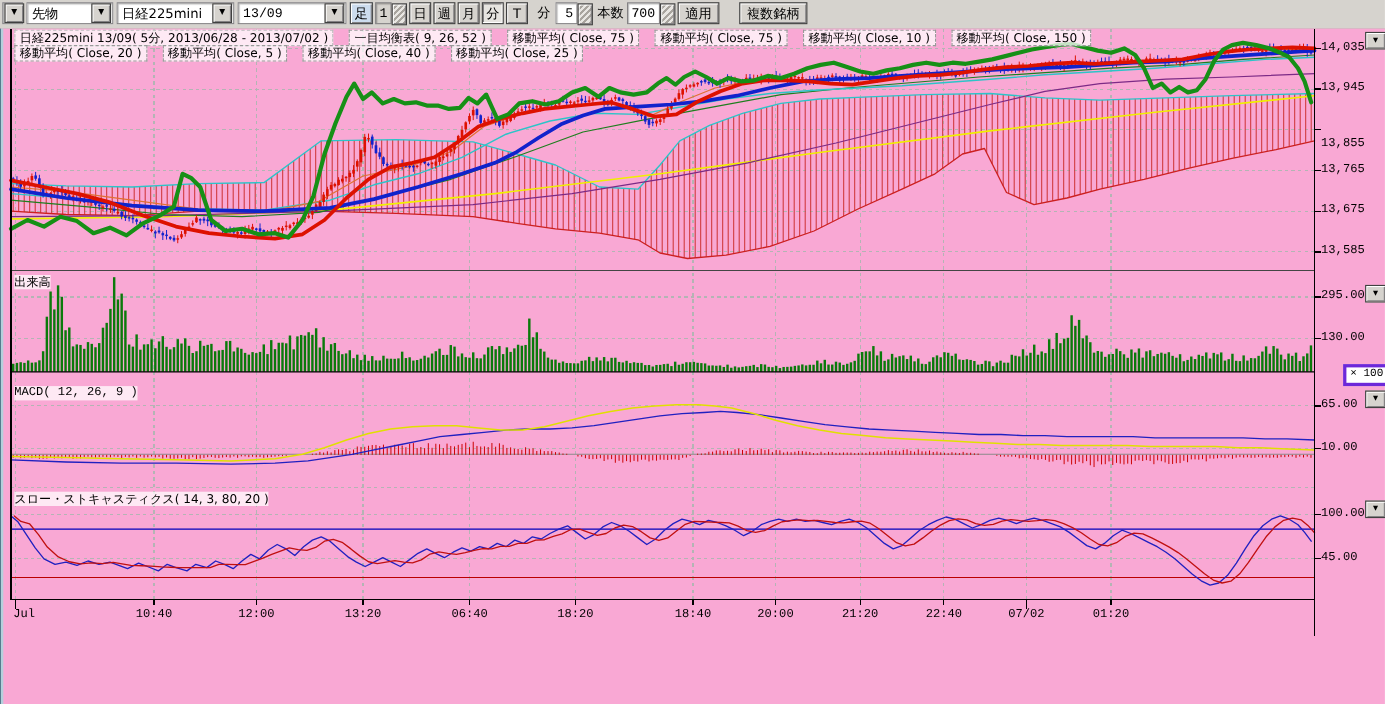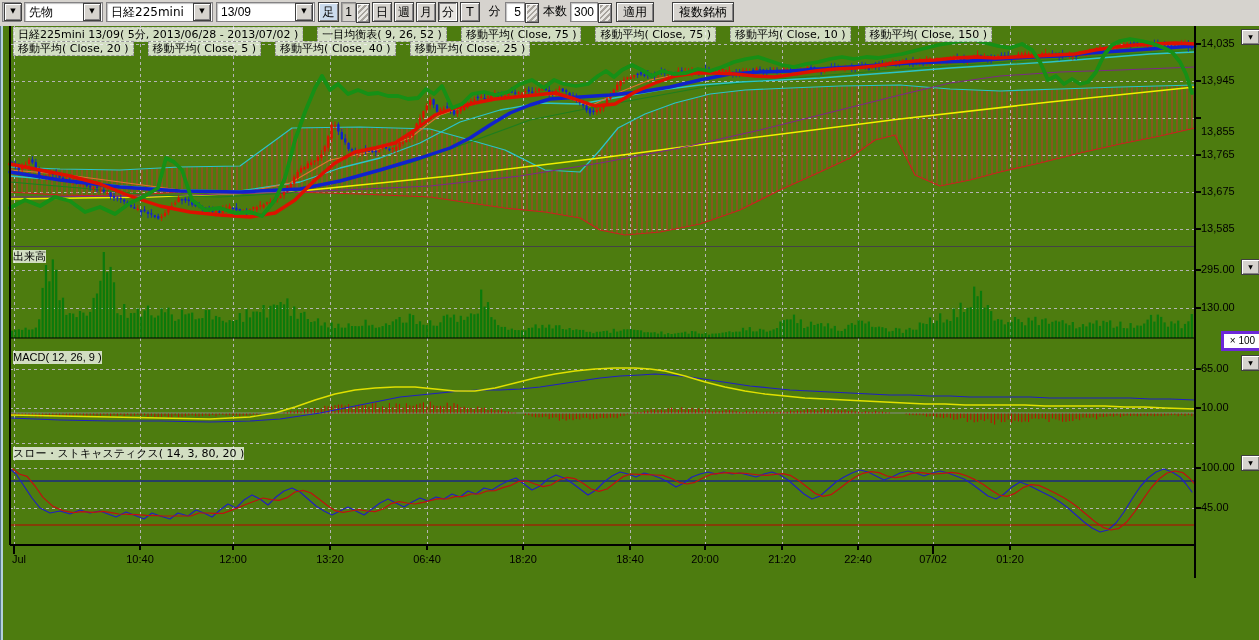--- a/index.html
+++ b/index.html
@@ -1,18 +1,18 @@
 <!DOCTYPE html>
 <html><head>
 <meta charset="utf-8">
 <style>
   html,body{margin:0;padding:0;background:#fff;}
   .app{position:relative;width:1259px;height:640px;background:#fff;overflow:hidden;
        font-family:"DejaVu Sans","Liberation Sans",sans-serif;color:#000;}
-  .num{font-family:Liberation Sans, sans-serif;}
+  .num{font-family:Liberation Mono, monospace;}
   
   .toolbar{position:absolute;left:0;top:0;width:1259px;height:26px;background:#d6d3ce;
            border-bottom:1px solid #a8a7a0;}
   .t-item{position:absolute;top:2px;height:20px;box-sizing:border-box;font-size:12px;line-height:18px;}
   .combo{background:#fff;border:1px solid #848284;box-shadow:inset 1px 1px 1px rgba(0,0,0,.25);
          display:flex;align-items:center;}
   .combo .ctext{flex:1;padding:0 4px;white-space:nowrap;overflow:hidden;}
   .cbtn{width:16px;height:16px;margin:1px;background:#d6d3ce;border:1px solid #404040;
         box-shadow:inset 1px 1px 0 #fff, inset -1px -1px 0 #848284;
         font-size:7px;line-height:14px;text-align:center;flex:none;}
@@ -23,21 +23,21 @@
   .bluebg{background:#ccdcee;}
   .flat{background:transparent;text-align:center;}
   .spin{display:flex;}
   .spin .field{flex:1;background:#fff;border:1px solid #848284;
                box-shadow:inset 1px 1px 1px rgba(0,0,0,.25);text-align:right;padding:0 3px;}
   .spin .field.gray{background:#d6d3ce;}
   .spin .sbtn{width:12px;height:18px;margin-top:1px;border:1px solid #404040;flex:none;
               box-shadow:inset 1px 1px 0 #fff, inset -1px -1px 0 #848284;
               background:repeating-linear-gradient(135deg,#e8e6e2 0 2px,#a8a49e 2px 4px);}
   
-  .chart{position:absolute;left:0;top:26px;width:1259px;height:614px;background:#4d7c0f;}
+  .chart{position:absolute;left:0;top:26px;width:1259px;height:614px;background:#f9a8d4;}
   .edge{position:absolute;left:0;top:0;width:3px;height:614px;
         background:linear-gradient(to right,#587a8e 1px,#b4d0dc 1px);}
   svg{position:absolute;left:0;top:0;}
   .legend{position:absolute;left:13px;display:flex;gap:14px;white-space:nowrap;}
   .chip{border:1px dashed #999;padding:0 4px;font-size:11px;line-height:13px;background:rgba(255,255,255,.75);}
   .chip.plain{border-color:#bbb;}
   .pane-label{position:absolute;left:13px;font-size:11px;line-height:13px;background:rgba(255,255,255,.75);}
   .ytick{position:absolute;left:1201px;font-size:11px;line-height:13px;}
   .xtick{position:absolute;font-size:11px;line-height:13px;}
   .mult-box{position:absolute;left:1221px;top:305px;width:37px;height:14px;border:3px solid #6d28d9;
@@ -77,21 +77,21 @@
     <div class="t-item btn3d" style="left:416px;width:20px;">月</div>
     <div class="t-item btn3d pressed" style="left:438px;width:20px;">分</div>
     <div class="t-item btn3d" style="left:460px;width:20px;">T</div>
     <div class="t-item flat bluebg" style="left:486px;width:17px;">分</div>
     <div class="t-item spin" style="left:505px;width:34px;">
       <span class="field num">5</span>
       <span class="sbtn"></span>
     </div>
     <div class="t-item flat" style="left:541px;width:28px;">本数</div>
     <div class="t-item spin" style="left:570px;width:42px;">
-      <span class="field num">300</span>
+      <span class="field num">700</span>
       <span class="sbtn"></span>
     </div>
     <div class="t-item btn3d" style="left:616px;width:38px;">適用</div>
     <div class="t-item btn3d" style="left:672px;width:62px;text-align:center;">複数銘柄</div>
   </div>
 
   <div class="chart">
     <div class="edge"></div>
     <svg id="plot" width="1259" height="614" viewBox="0 26 1259 614">
         <g shape-rendering="crispEdges">

